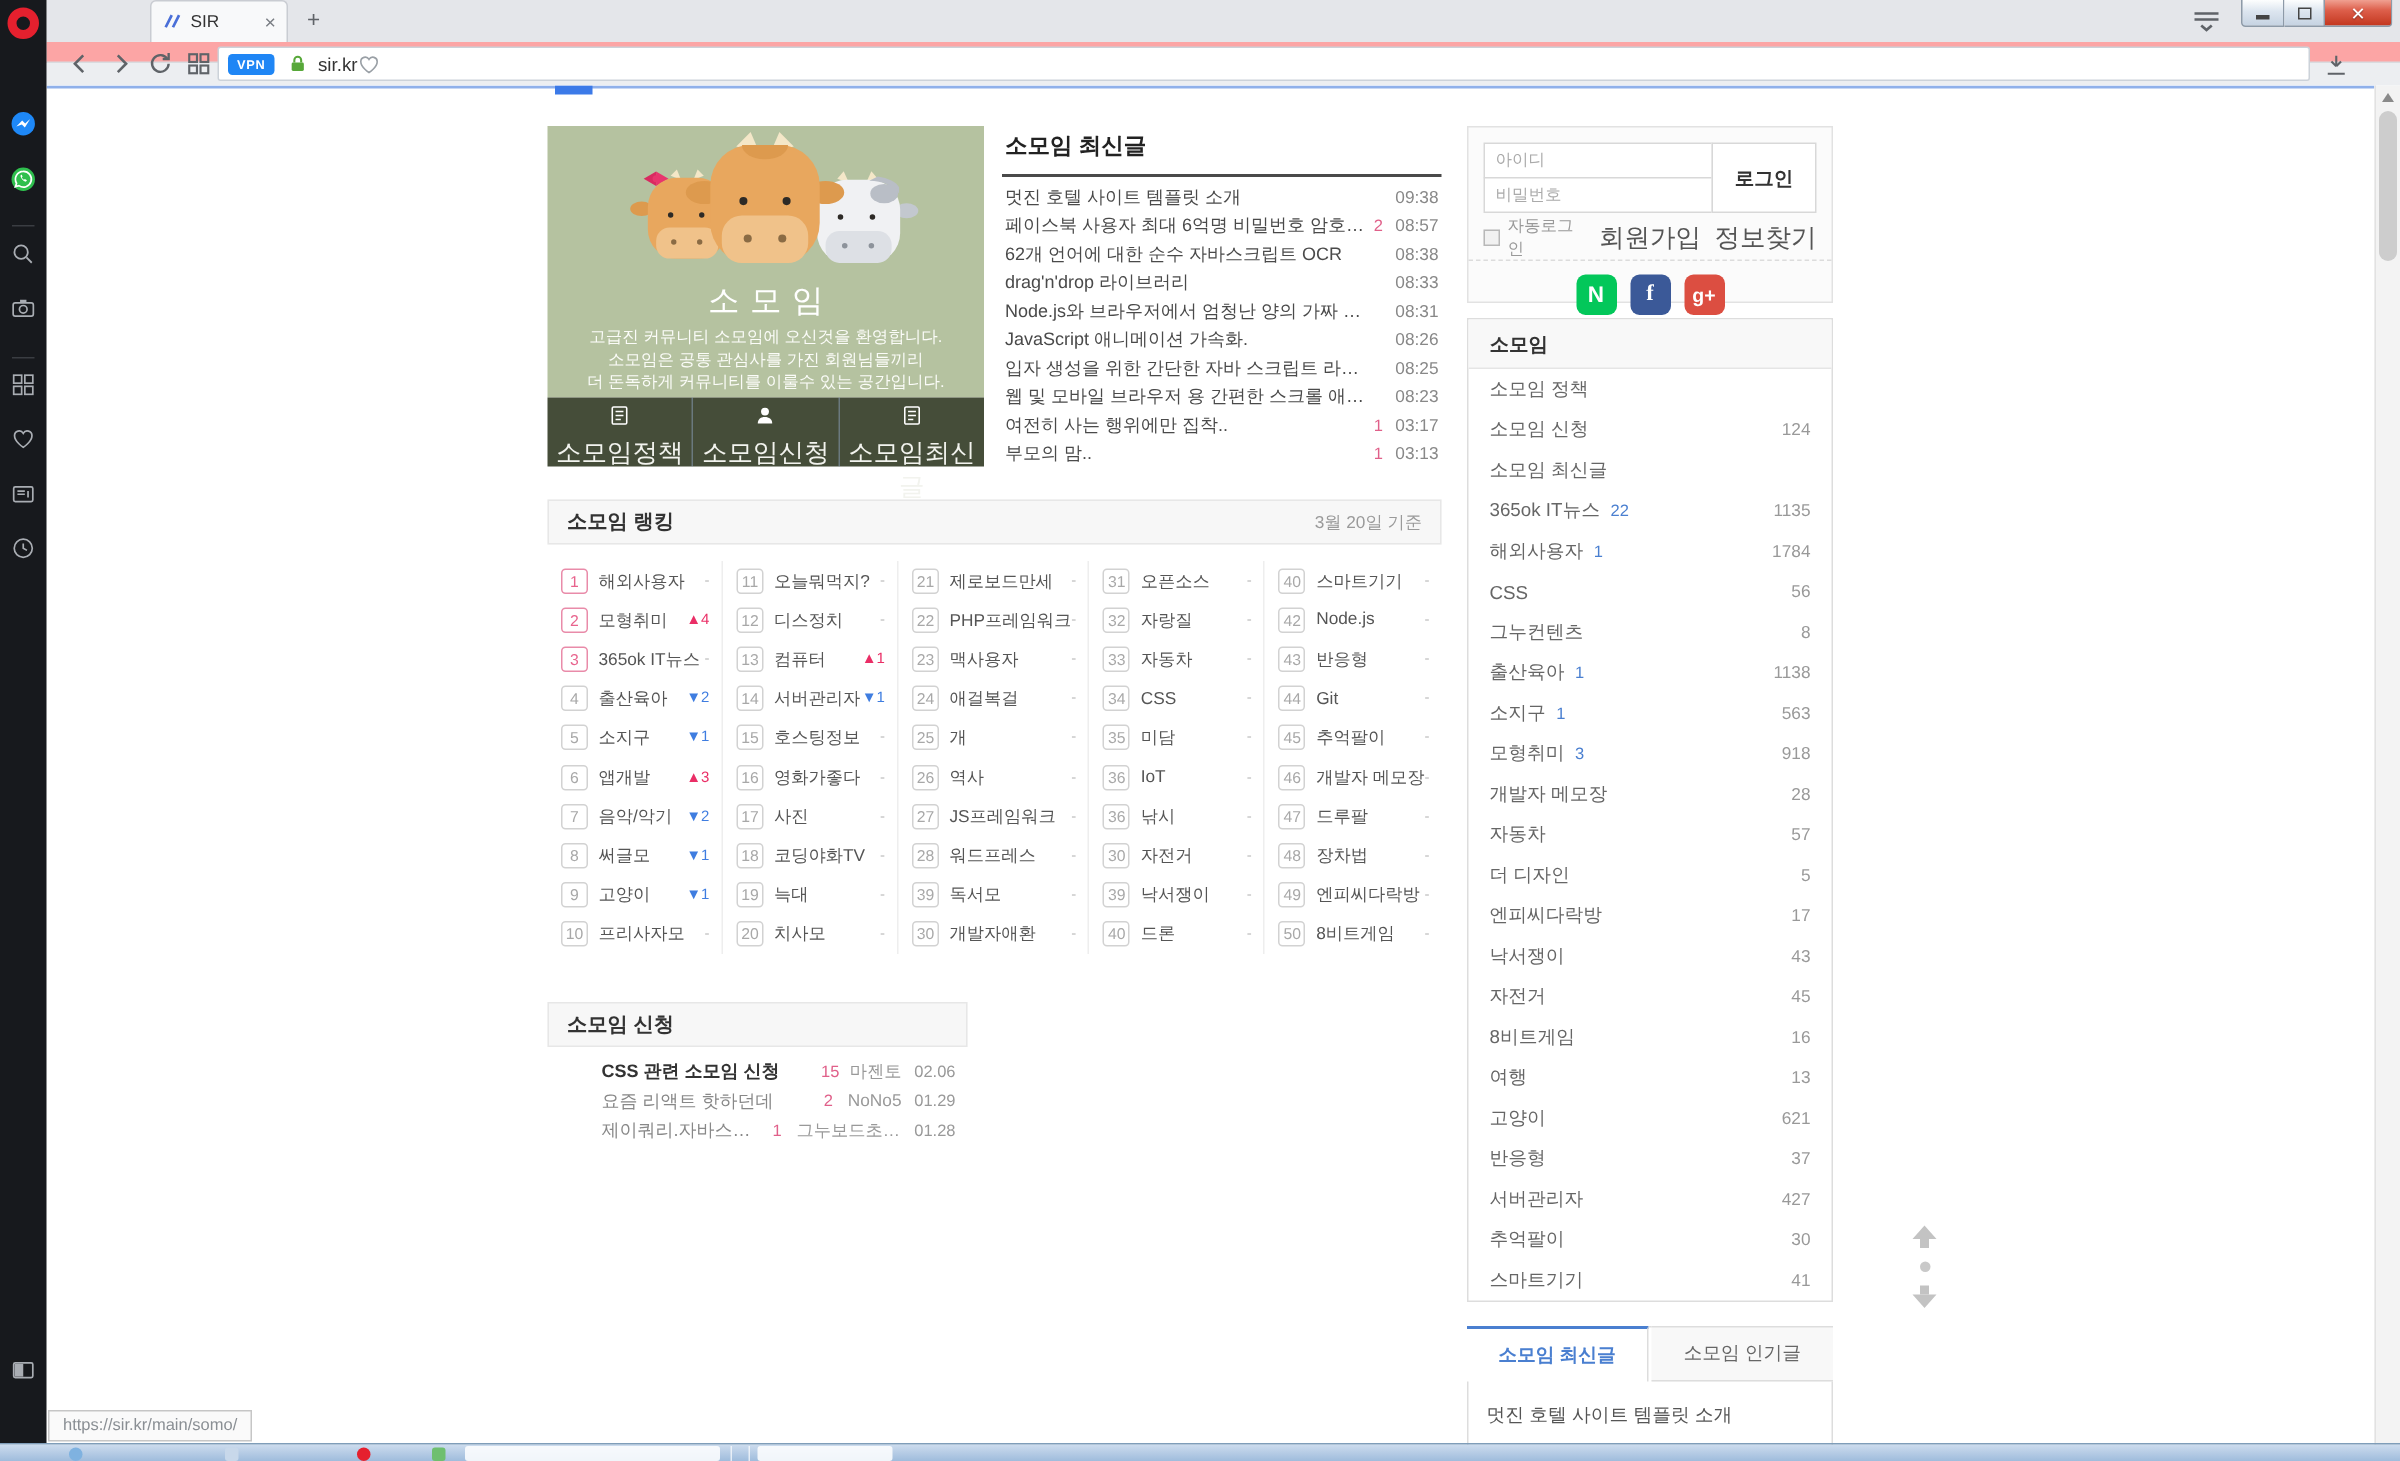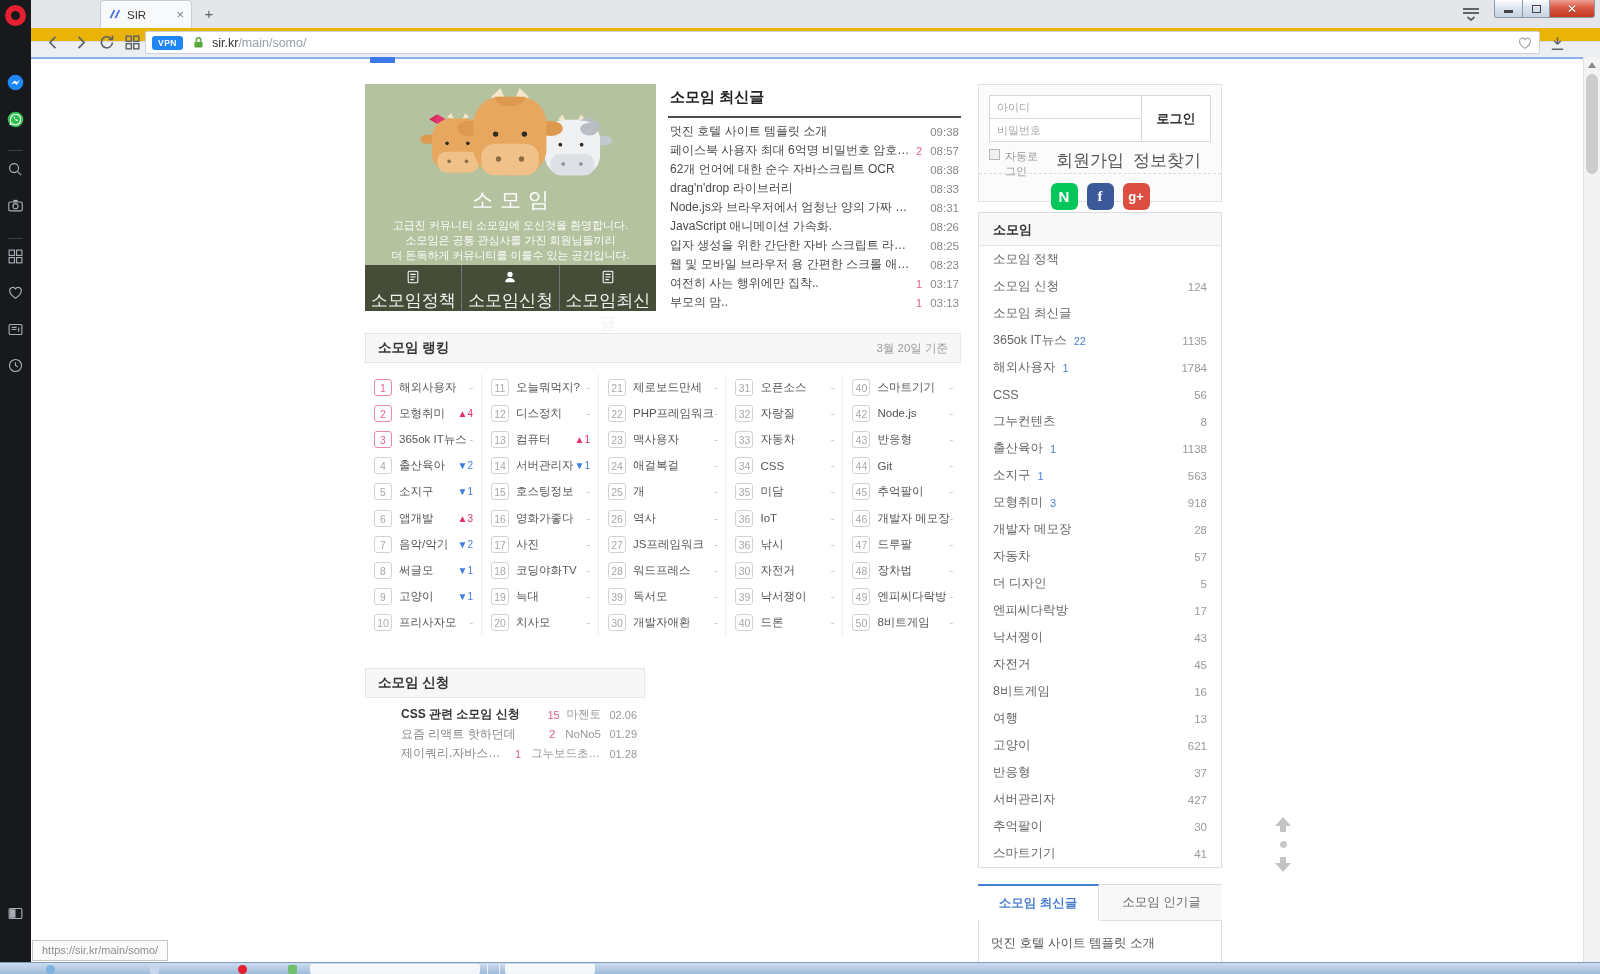--- a/index.html
+++ b/index.html
@@ -28,21 +28,21 @@
   .win-btn { height:18px; border:1px solid #8d9aa8; border-top:none; background:linear-gradient(#fdfefe,#dce5ef 45%,#c6d3e2);
     display:flex; align-items:center; justify-content:center; cursor:pointer; }
   .win-btn.min { width:29px; border-radius:0 0 0 3px; }
   .win-btn.max { width:27px; border-left:none; }
   .win-btn.close { width:45px; border-left:none; border-radius:0 0 3px 0;
     background:linear-gradient(#f0a091,#dd5f4b 40%,#c3371f); }
   .glyph-min { width:9px; height:3px; background:#444; margin-top:6px; }
   .glyph-max { width:9px; height:8px; border:1.5px solid #444; }
   .glyph-x { color:#fff; font-size:12px; font-weight:bold; text-shadow:0 1px 1px rgba(0,0,0,.4); }
 
-  .addr-row { position:absolute; left:0; top:28px; right:0; height:14px; background:#eab308; border-bottom:1px solid #d9dbdf; }
+  .addr-row { position:absolute; left:0; top:28px; right:0; height:14px; background:#fca5a5; border-bottom:1px solid #d9dbdf; }
   .nav-ico { position:absolute; top:5px; width:19px; height:19px; cursor:pointer; }
   .url-field { position:absolute; left:114px; right:60px; top:3px; height:23px; background:#fff;
     border:1px solid #ccd2d9; border-radius:2px; display:flex; align-items:center; padding:0 6px; cursor:text; }
   .vpn-badge { background:#1f86f5; color:#fff; font-size:8.5px; font-weight:bold; padding:2px 6px; border-radius:3px; letter-spacing:.5px; cursor:pointer; }
   .lock-ico { width:13px; height:13px; margin:0 7px 0 9px; }
   .url-domain { font-size:12.5px; color:#333; }
   .url-path { font-size:12.5px; color:#9aa0a6; flex:1; }
   .heart-btn { width:16px; height:16px; cursor:pointer; }
   .dl-btn { position:absolute; right:34px; top:7px; width:17px; height:17px; cursor:pointer; }
 
@@ -104,21 +104,21 @@
 
   
   .login { position:absolute; left:947px; top:27px; width:244px; height:118px; background:#fbfbfb; border:1px solid #e2e2e2; }
   .login input { position:absolute; left:10px; width:153px; height:24px; border:1px solid #d8d8d8; background:#fff;
     font-size:11px; color:#555; padding:0 7px; outline:none; font-family:inherit; }
   .login input::placeholder { color:#aaa; }
   .login .inp-id { top:10px; }
   .login .inp-pw { top:33px; }
   .login-btn { position:absolute; right:10px; top:10px; width:70px; height:47px; background:#fff; border:1px solid #d8d8d8;
     font-size:13px; font-weight:bold; color:#333; cursor:pointer; font-family:inherit; }
-  .login-sub { position:absolute; left:10px; right:20px; top:64px; height:18px; display:flex; align-items:flex-start; }
+  .login-sub { position:absolute; left:10px; right:10px; top:64px; height:18px; display:flex; align-items:center; }
   .chk { width:11px; height:11px; border:1px solid #b8b8b8; background:#f1f1f1; margin-right:5px; cursor:pointer; }
   .chk-label { font-size:11px; color:#999; flex:1; }
   .mini-link { font-size:17px; color:#555; margin-left:9px; cursor:pointer; }
   .social-row { position:absolute; left:0; right:0; top:88px; border-top:1px dashed #dcdcdc; padding-top:9px;
     display:flex; justify-content:center; gap:9px; }
   .soc { width:27px; height:27px; border-radius:6px; color:#fff; font-weight:bold; font-size:15px;
     display:flex; align-items:center; justify-content:center; cursor:pointer; }
   .soc.naver { background:#03c75a; }
   .soc.fb { background:#3b5998; font-family:"Liberation Serif",serif; }
   .soc.gp { background:#dc4e41; font-size:13px; }
@@ -278,21 +278,20 @@
             <rect x="4" y="13.5" width="6.5" height="6.5"></rect>
             <rect x="13.5" y="13.5" width="6.5" height="6.5"></rect>
           </svg></div>
       <div class="url-field">
         <span class="vpn-badge">VPN</span>
         <svg class="lock-ico" viewBox="0 0 16 16">
             <rect x="3" y="7" width="10" height="7" rx="1.2" fill="#57a839"></rect>
             <path d="M5.2 7V5a2.8 2.8 0 0 1 5.6 0v2" fill="none" stroke="#57a839" stroke-width="1.7"></path>
           </svg>
         <span class="url-domain">sir.kr</span>
-        <span class="url-path">/main/somo/</span>
         <svg class="heart-btn" viewBox="0 0 24 24">
             <path d="M12 20s-8.2-5.2-8.2-10.8a4.4 4.4 0 0 1 8.2-2.3 4.4 4.4 0 0 1 8.2 2.3C20.2 14.8 12 20 12 20z" fill="none" stroke="#9aa0a6" stroke-width="1.6"></path>
           </svg>
       </div>
       <div class="dl-btn">
         <svg viewBox="0 0 24 24" fill="none" stroke="#5f6368" stroke-width="2">
             <path d="M12 3v10m0 0l-4.5-4.5M12 13l4.5-4.5M4 20h16"></path>
           </svg></div>
     </div>
   </div>

